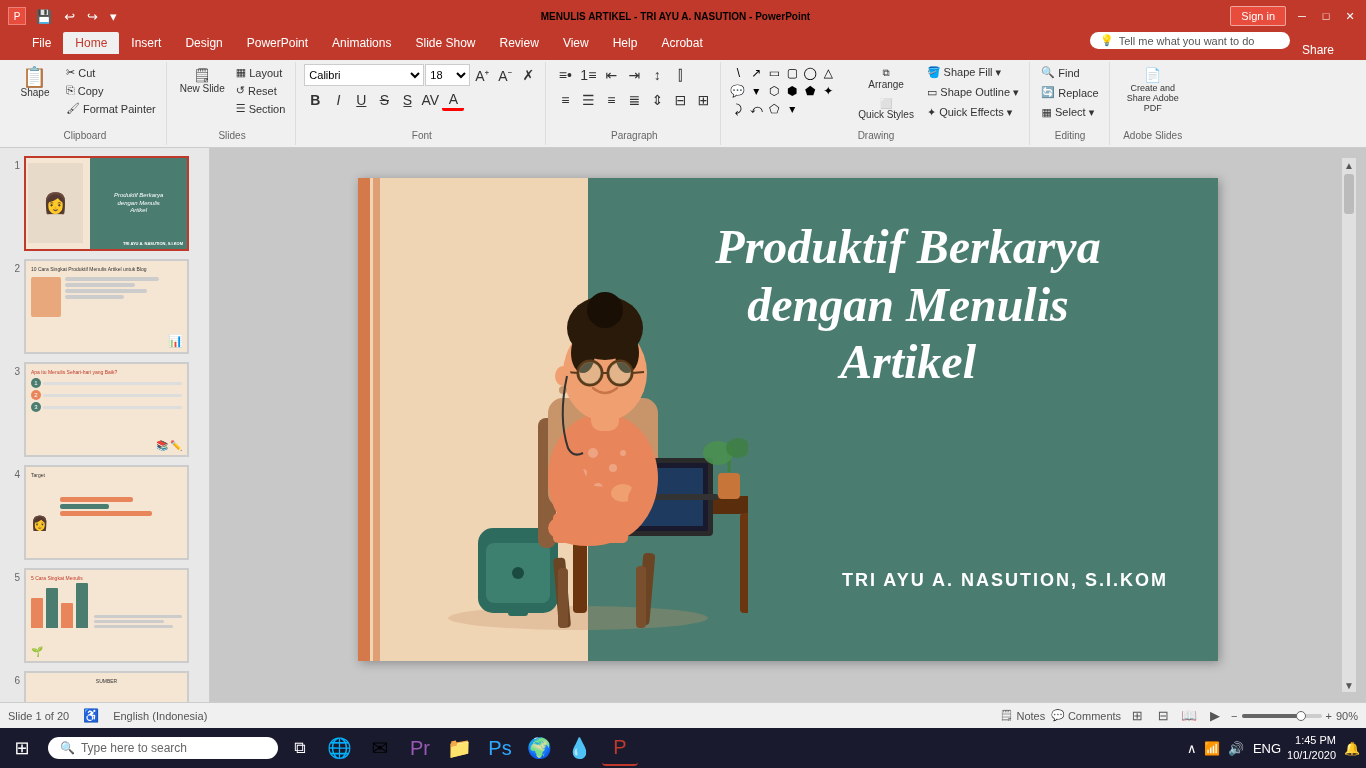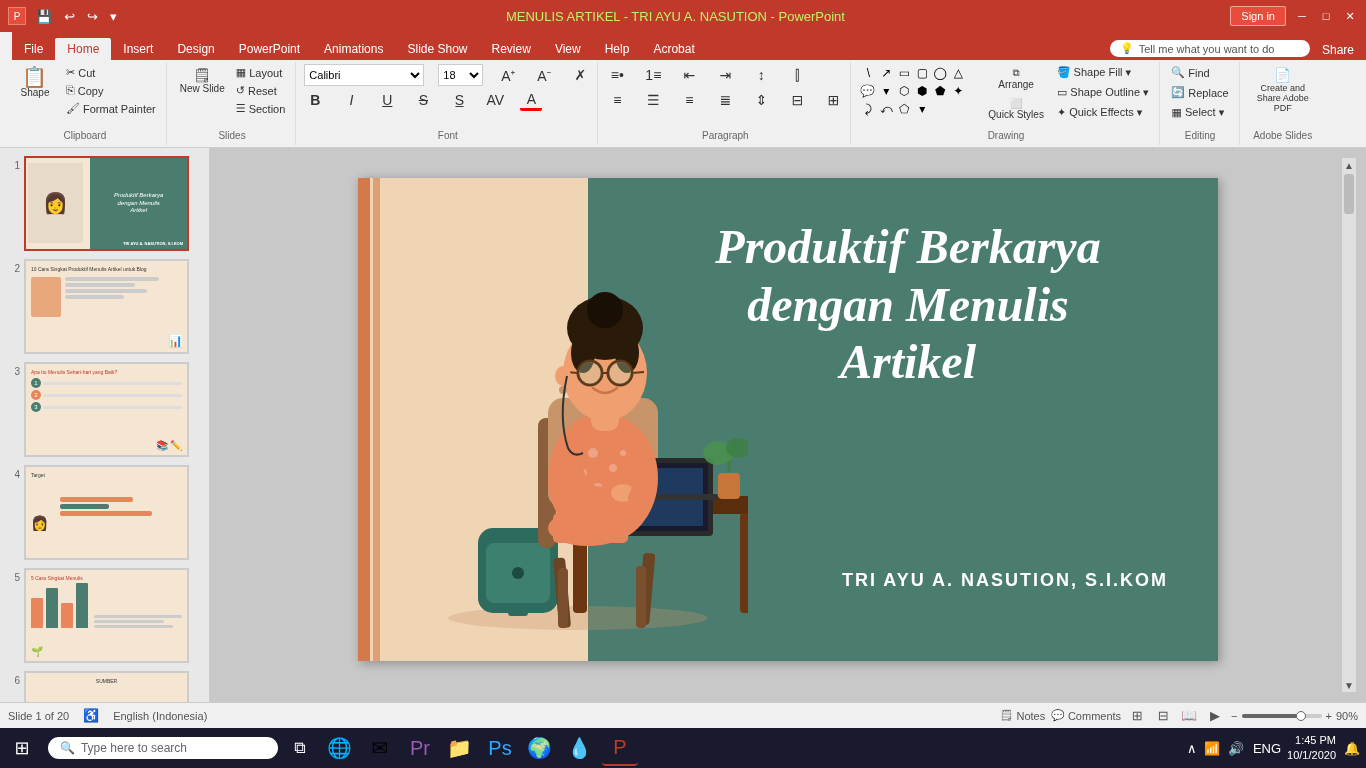--- a/index.html
+++ b/index.html
@@ -1,48 +1,48 @@
 <!DOCTYPE html>
 <html><head>
   <meta charset="utf-8">
   <style>
     * { margin: 0; padding: 0; box-sizing: border-box; }
     body { width: 1366px; height: 768px; overflow: hidden; font-family: 'Segoe UI', Arial, sans-serif; font-size: 12px; background: #f0f0f0; display: flex; flex-direction: column; }
 
     
     .title-bar { height: 32px; background: #c0392b; display: flex; align-items: center; justify-content: space-between; padding: 0 8px; color: white; }
     .title-bar-left { display: flex; align-items: center; gap: 6px; }
-    .title-bar-center { font-size: 13px; font-weight: 400; color: #bef264; }
+    .title-bar-center { font-size: 10px; font-weight: 700; color: #000000; }
     .title-bar-right { display: flex; align-items: center; gap: 8px; }
     .win-btn { width: 16px; height: 16px; display: flex; align-items: center; justify-content: center; font-size: 11px; cursor: pointer; color: white; }
     .title-icon { width: 18px; height: 18px; background: #e74c3c; border: 1px solid rgba(255,255,255,0.3); display: flex; align-items: center; justify-content: center; font-size: 10px; color: white; }
     .quick-access { display: flex; gap: 4px; align-items: center; }
     .quick-btn { color: white; font-size: 13px; cursor: pointer; padding: 2px 4px; }
     .sign-in-btn { background: #e74c3c; border: 1px solid rgba(255,255,255,0.5); color: white; padding: 3px 10px; font-size: 11px; cursor: pointer; border-radius: 2px; }
 
     
-    .ribbon-tabs { height: 28px; background: #c0392b; display: flex; align-items: flex-end; padding: 0 0; margin-left: 12px; }
+    .ribbon-tabs { height: 28px; background: #c0392b; display: flex; align-items: flex-start; padding: 0 20px; }
     .ribbon-tab { padding: 4px 12px; font-size: 12px; color: white; cursor: pointer; border-radius: 2px 2px 0 0; }
     .ribbon-tab.active { background: #f0f0f0; color: #c0392b; font-weight: 500; }
     .tell-me { display: flex; align-items: center; margin-left: auto; margin-bottom: 3px; background: white; border-radius: 12px; padding: 2px 10px; gap: 5px; font-size: 11px; color: #555; width: 200px; }
 
     
     .ribbon { height: 88px; background: #f0f0f0; border-bottom: 1px solid #ccc; display: flex; align-items: stretch; padding: 2px 4px; gap: 2px; }
     .ribbon-group { display: flex; flex-direction: column; align-items: center; border-right: 1px solid #ddd; padding: 2px 6px; min-width: fit-content; }
     .ribbon-group-content { display: flex; align-items: flex-start; gap: 2px; flex: 1; }
     .ribbon-group-label { font-size: 10px; color: #666; margin-top: auto; padding-bottom: 2px; }
     .ribbon-btn { display: flex; flex-direction: column; align-items: center; padding: 3px 5px; cursor: pointer; border-radius: 2px; font-size: 10px; color: #333; min-width: 40px; }
     .ribbon-btn .icon { font-size: 20px; line-height: 1; }
     .ribbon-btn .icon-sm { font-size: 14px; }
     .ribbon-btn-sm { display: flex; flex-direction: row; align-items: center; padding: 2px 4px; cursor: pointer; border-radius: 2px; font-size: 11px; color: #333; gap: 3px; white-space: nowrap; }
     .vstack { display: flex; flex-direction: column; gap: 1px; justify-content: center; }
     .font-select { width: 120px; height: 22px; font-size: 11px; border: 1px solid #ccc; background: white; }
     .font-size-select { width: 45px; height: 22px; font-size: 11px; border: 1px solid #ccc; background: white; }
     .ribbon-icon-btn { width: 22px; height: 22px; display: flex; align-items: center; justify-content: center; cursor: pointer; border-radius: 2px; font-size: 14px; color: #333; }
-    .format-row { display: flex; gap: 14px; }
+    .format-row { display: flex; gap: 1px; }
     .shape-row { display: flex; flex-wrap: wrap; width: 120px; }
     .shape-icon { width: 18px; height: 18px; display: flex; align-items: center; justify-content: center; font-size: 12px; cursor: pointer; }
 
     
     .main-area { display: flex; flex: 1; overflow: hidden; }
 
     
     .slide-panel { width: 210px; background: #e8e8e8; border-right: 1px solid #ccc; overflow-y: auto; padding: 6px 4px; display: flex; flex-direction: column; gap: 4px; }
     .slide-thumb { display: flex; align-items: flex-start; gap: 4px; cursor: pointer; padding: 2px; }
     .slide-num { font-size: 10px; color: #666; width: 14px; text-align: right; margin-top: 4px; }

